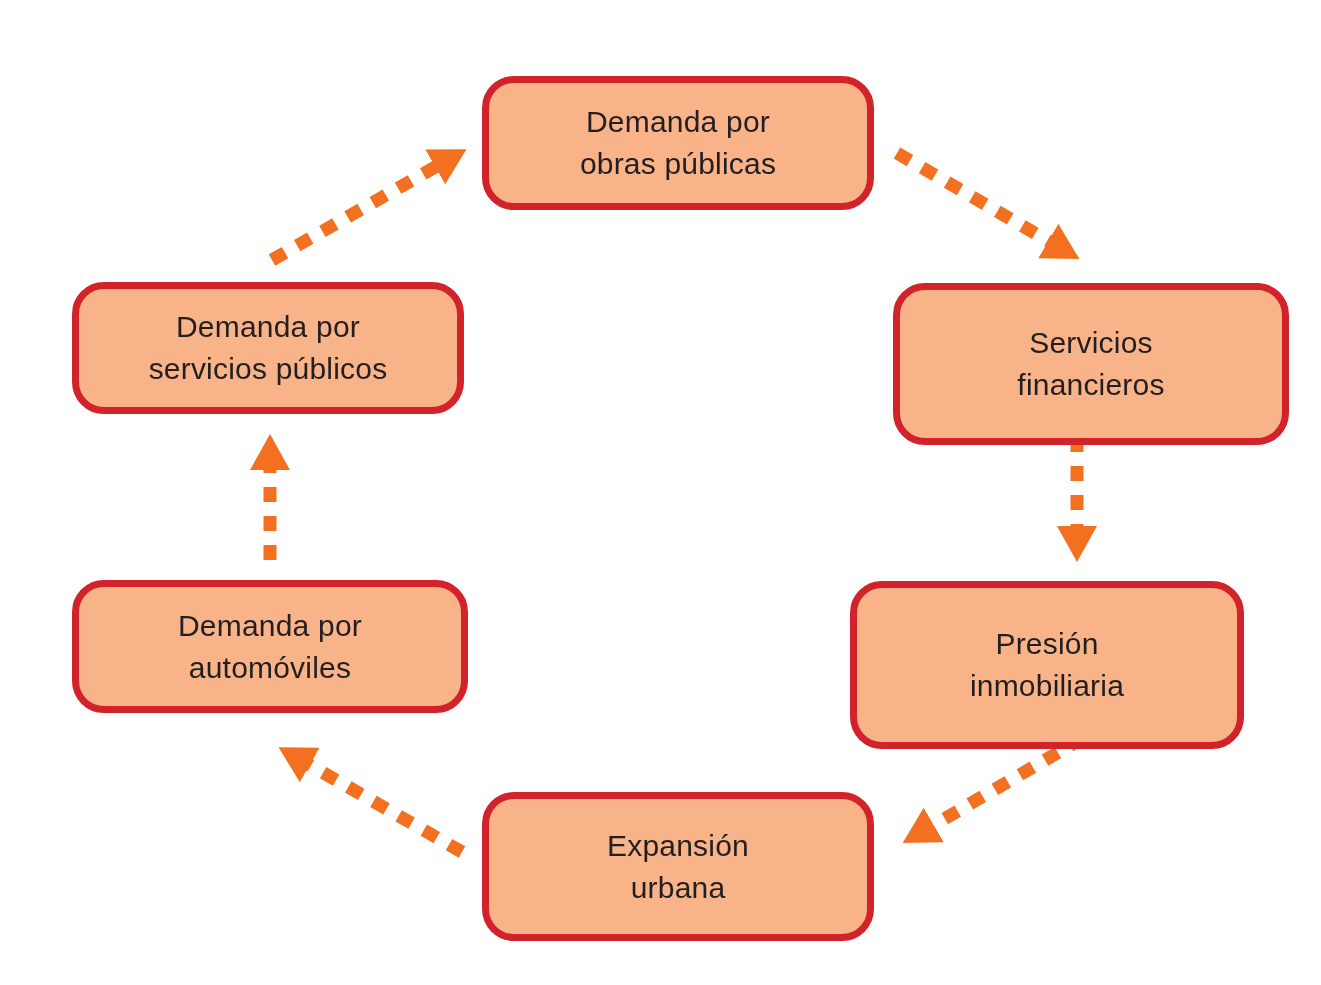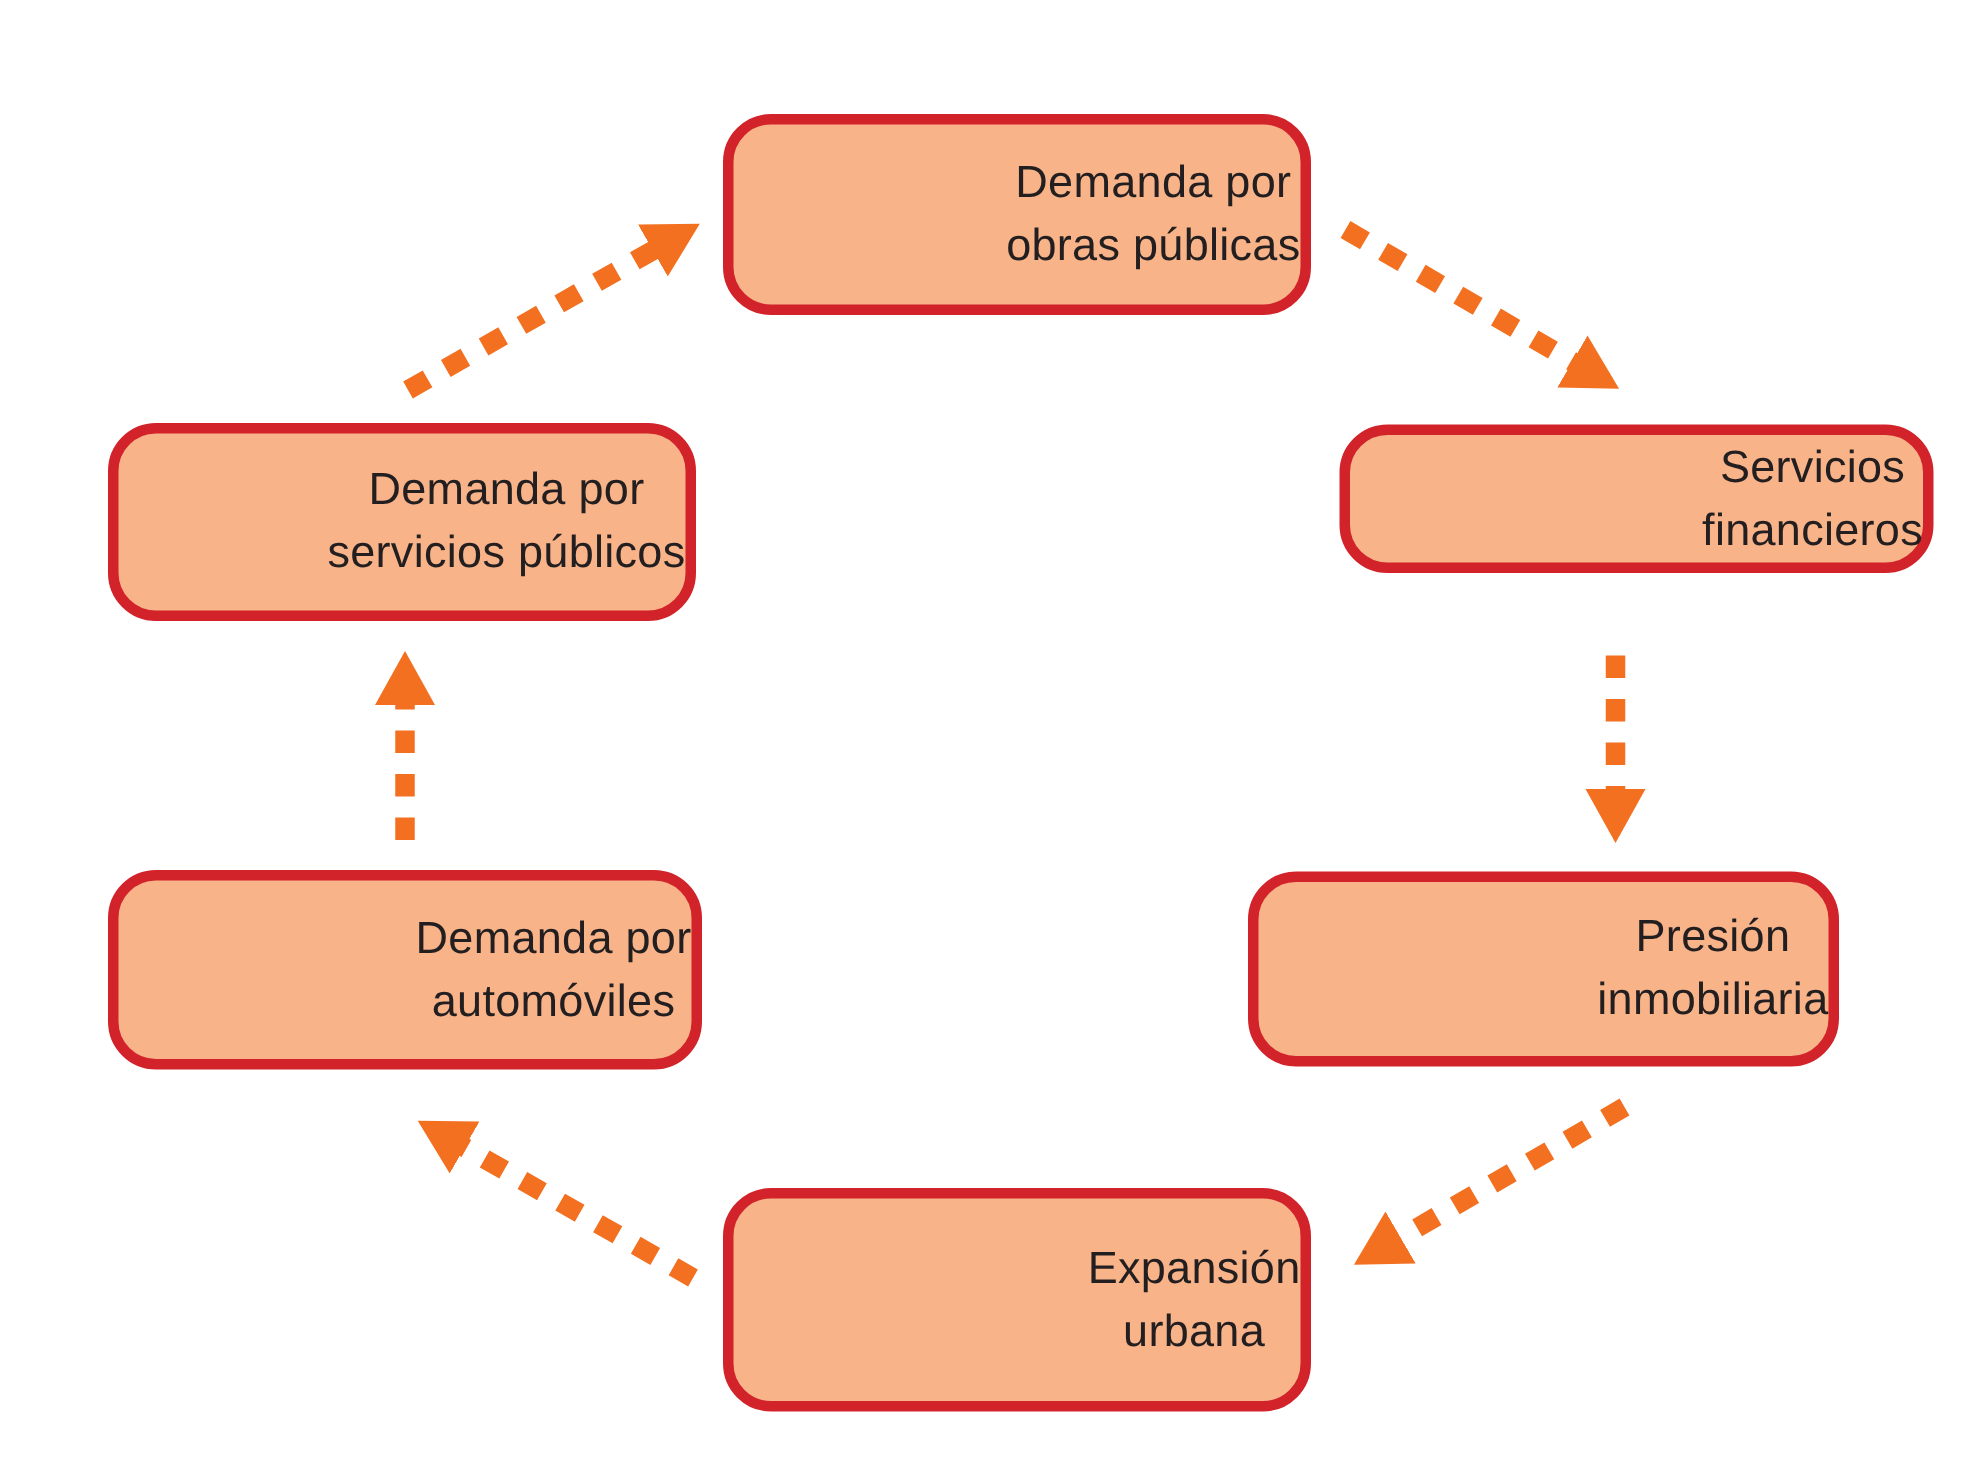--- a/index.html
+++ b/index.html
@@ -33,21 +33,21 @@
     fill: none;
   }
   .arrowhead-shape { fill: var(--arrow-color); }
   .node {
     position: absolute;
     background: var(--node-fill);
     border: 7px solid var(--node-border);
     border-radius: 32px;
     display: flex;
     align-items: center;
-    justify-content: flex-end;
+    justify-content: center;
     text-align: center;
   }
   .node-label {
     font-size: 30px;
     line-height: 1.4;
     color: var(--text-color);
     white-space: pre-line;
     letter-spacing: 0.2px;
   }
 </style>
@@ -74,26 +74,26 @@
     <path class="arrow" d="M462,852 L308,764" marker-end="url(#ah)"></path>
 
     <path class="arrow" d="M270,560 L270,468" marker-end="url(#ah)"></path>
   </svg>
 
   <div class="node" style="left:482px; top:76px; width:392px; height:134px;">
     <span class="node-label">Demanda por
 obras públicas</span>
   </div>
 
-  <div class="node" style="left:893px; top:283px; width:396px; height:99px;">
+  <div class="node" style="left:893px; top:283px; width:396px; height:162px;">
     <span class="node-label">Servicios
 financieros</span>
   </div>
 
-  <div class="node" style="left:832px; top:581px; width:394px; height:130px;">
+  <div class="node" style="left:850px; top:581px; width:394px; height:168px;">
     <span class="node-label">Presión
 inmobiliaria</span>
   </div>
 
   <div class="node" style="left:482px; top:792px; width:392px; height:149px;">
     <span class="node-label">Expansión
 urbana</span>
   </div>
 
   <div class="node" style="left:72px; top:580px; width:396px; height:133px;">

